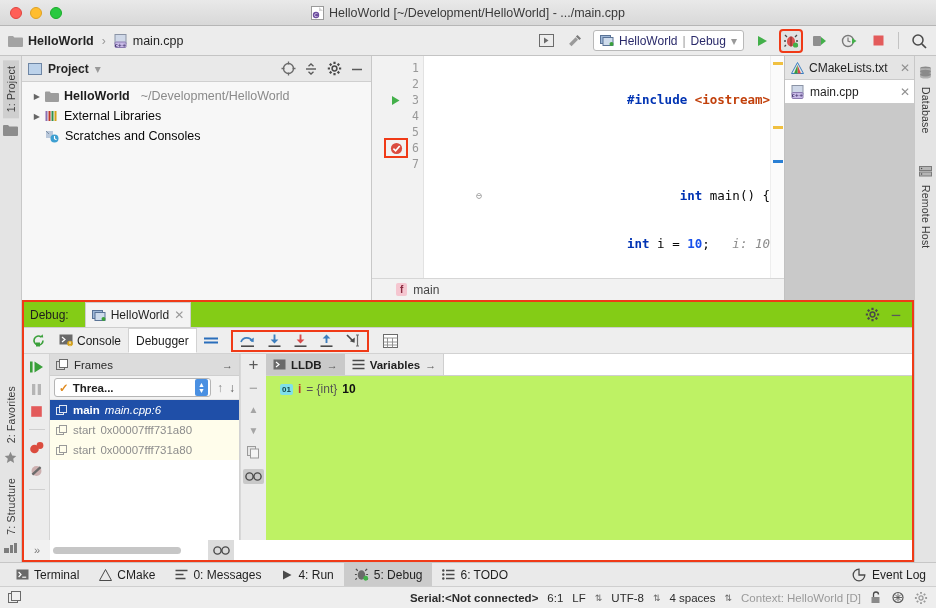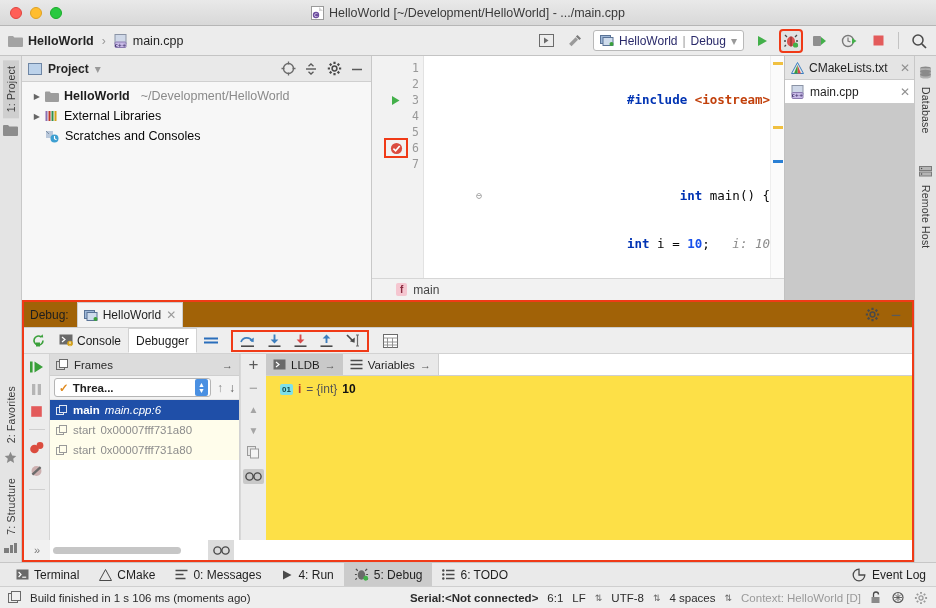--- a/index.html
+++ b/index.html
@@ -161,22 +161,22 @@
     height: 24px; display: flex; align-items: center; gap: 5px;
     padding: 0 4px 0 6px; font-size: 12px; color: #1f1f1f;
     border-bottom: 1px solid #cacaca; background: #e4e4e4;
   }
   .ftab.active { background: #ffffff; }
   .ftab .x { margin-left: auto; color: #909090; font-size: 12px; }
 
   
   .debug-outer { flex: 1 1 auto; min-height: 0; border: 2px solid #f03a17; display: flex; flex-direction: column; background: #f1f1f1; }
   .debug-head {
-    height: 26px; flex: 0 0 26px; background: #a16207;
-    display: flex; align-items: center; padding: 0 6px; gap: 8px;
+    height: 26px; flex: 0 0 26px; background: #84cc16;
+    display: flex; align-items: center; padding: 0 6px; gap: 16px;
     border-bottom: 1px solid #cdcdcd;
   }
   .debug-label { font-size: 12px; color: #1e1e1e; }
   .runtab {
     display: flex; align-items: center; gap: 5px;
     background: #f3f3f3; height: 25px; padding: 0 6px; font-size: 12px;
     border: 1px solid #cdcdcd; border-bottom: none;
   }
   .debug-head-right { margin-left: auto; display: flex; gap: 10px; align-items: center; }
 
@@ -236,25 +236,25 @@
   .frame .loc { font-style: italic; }
   .frames-list .whitefill { background: #fff; }
 
   .frames-side {
     width: 26px; flex: 0 0 26px; background: #ececec;
     border-left: 1px solid #d8d8d8;
     display: flex; flex-direction: column; align-items: center; gap: 10px; padding-top: 4px;
   }
 
   .vars-col { flex: 1 1 auto; display: flex; flex-direction: column; min-width: 0; }
-  .vars-head { height: 22px; flex: 0 0 22px; background: #e9e9e9; display: flex; align-items: stretch; border-bottom: 1px solid #cfcfcf; }
+  .vars-head { height: 22px; flex: 0 0 22px; background: #e9e9e9; display: flex; align-items: stretch; border-bottom: 1px solid #cfcfcf; font-weight: bold; }
   .vtab { display: flex; align-items: center; gap: 5px; padding: 0 7px; font-size: 11.5px; }
   .vtab.active { background: #c9c9c9; }
   .vtab .arr { color: #555; font-size: 11px; }
-  .vars-body { flex: 1 1 auto; background: #fde047; padding: 6px 0 0 14px; font-size: 12px; }
+  .vars-body { flex: 1 1 auto; background: #bef264; padding: 6px 0 0 14px; font-size: 12px; }
   .var-row { display: flex; align-items: center; gap: 5px; }
   .vbadge { background: #7fe0e8; color: #10484d; font-size: 8px; font-weight: bold; padding: 0 2px; border-radius: 2px; line-height: 11px; }
   .vname { color: #c0392b; font-weight: bold; }
   .vtype { color: #555; }
   .vval { color: #111; font-weight: bold; }
 
   .hscroll-row { height: 20px; flex: 0 0 20px; background: #f1f1f1; display: flex; align-items: center; }
   .hs-expand { width: 26px; text-align: center; color: #7a7a7a; font-size: 11px; }
   .hs-track { flex: 0 0 158px; height: 20px; background: #fff; display: flex; align-items: center; padding: 0 3px; }
   .hs-thumb { height: 7px; width: 128px; background: #c6c6c6; border-radius: 4px; }
@@ -961,21 +961,20 @@
   </div>
 
   <div class="statusbar">
     <span class="sb-left">
       <span>
         <svg width="14" height="13" viewBox="0 0 14 13">
             <rect x="0.5" y="2.5" width="9" height="9" fill="none" stroke="#6a6a6a"></rect>
             <rect x="3.5" y="0.5" width="9" height="9" fill="#f0f0f0" stroke="#6a6a6a"></rect>
           </svg>
       </span>
-      <span>Build finished in 1 s 106 ms (moments ago)</span>
     </span>
     <span class="sb-right">
       <span class="sb-bold">Serial:&lt;Not connected&gt;</span>
       <span>6:1</span>
       <span>LF</span>
       <span class="caret">⇅</span>
       <span>UTF-8</span>
       <span class="caret">⇅</span>
       <span>4 spaces</span>
       <span class="caret">⇅</span>

